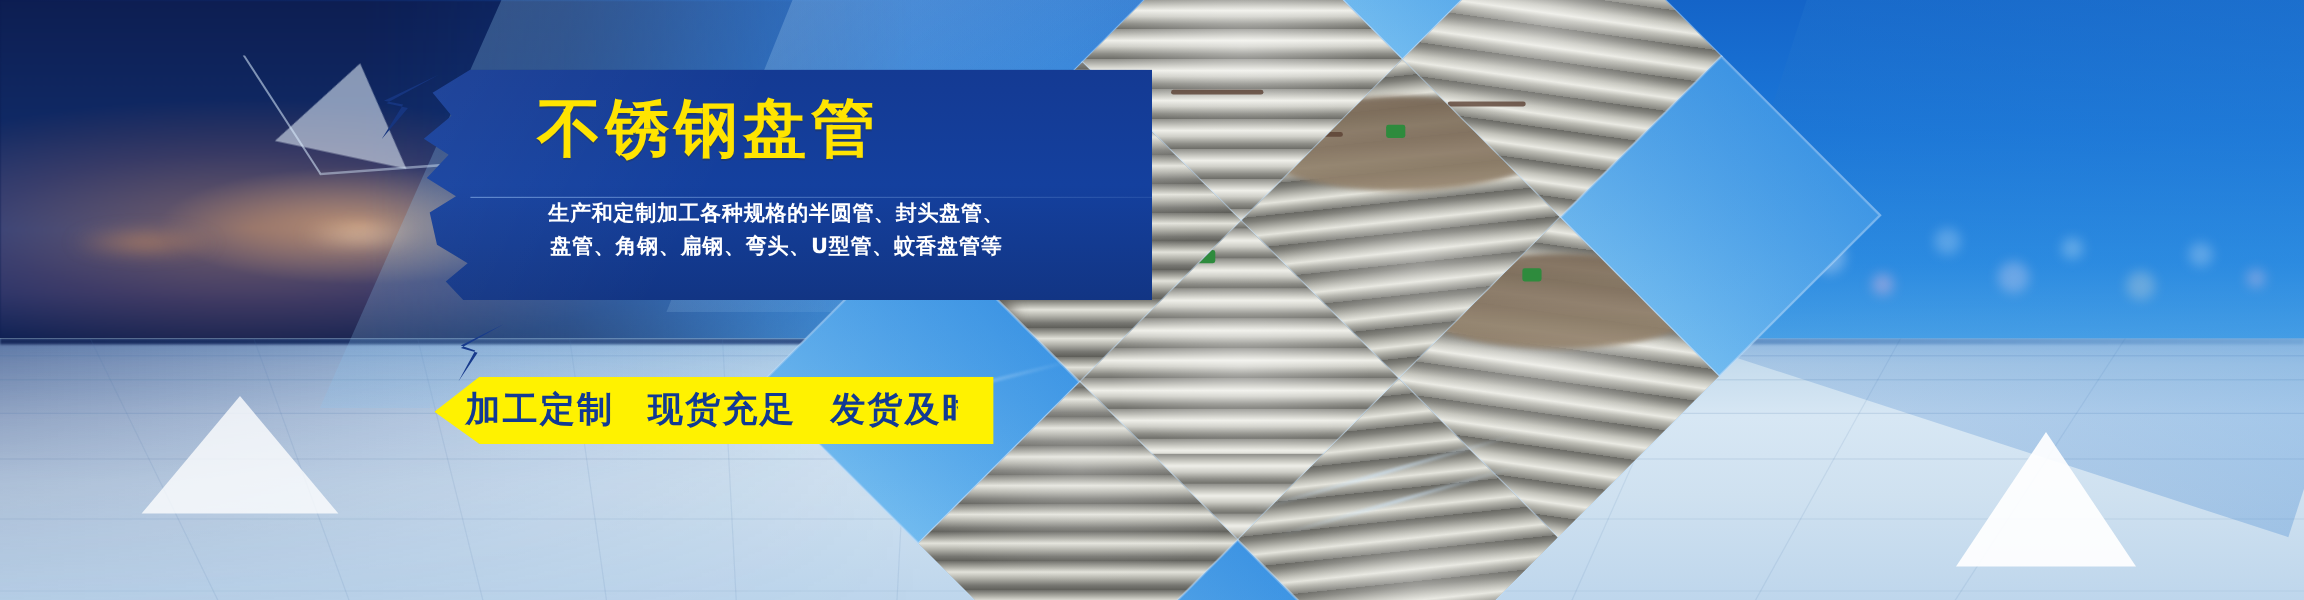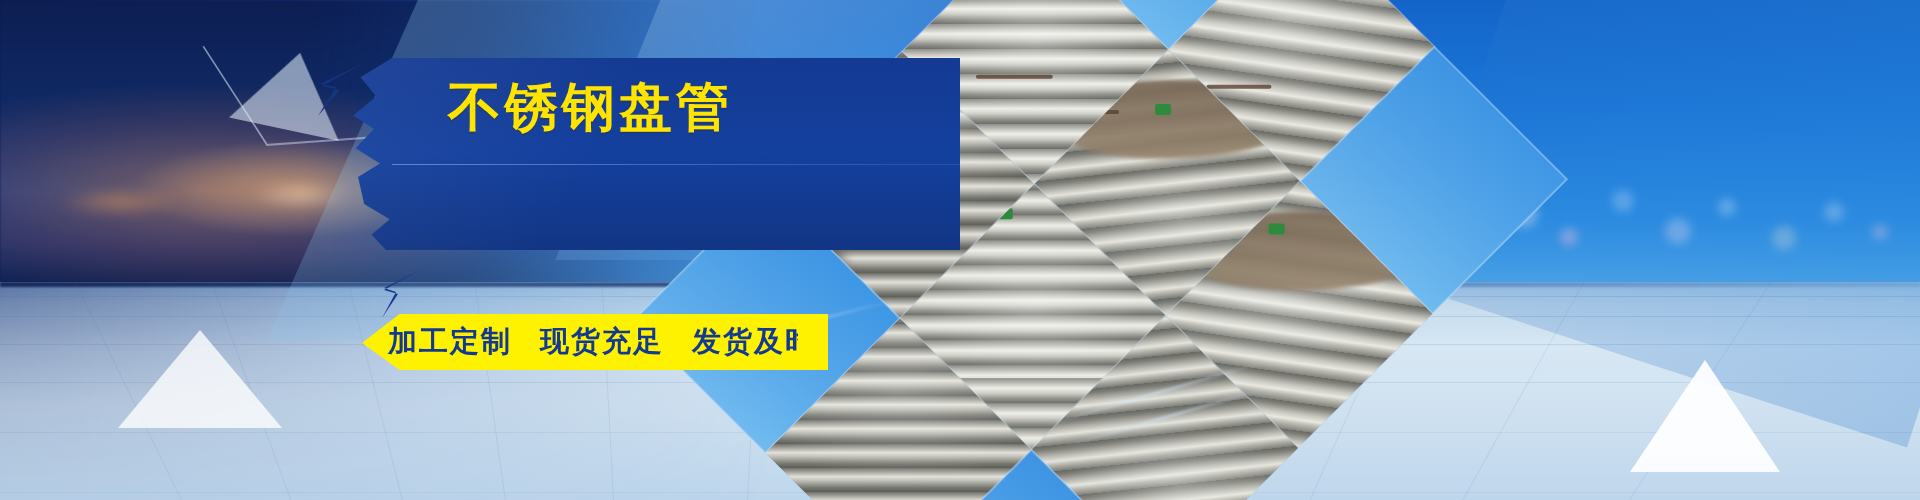--- a/index.html
+++ b/index.html
@@ -361,20 +361,22 @@
     <svg width="42" height="52" viewBox="0 0 42 52">
         <polygon points="40,2 4,22 18,26 2,50 16,24 4,20" fill="#173a8c"></polygon>
       </svg>
   </div>
 
   <div class="panel">
     <div class="sheen"></div>
     <div class="hr"></div>
     <div class="title">不锈钢盘管</div>
     <div class="sub">
+      <div>生产和定制加工各种规格的半圆管、封头盘管、</div>
+      <div>盘管、角钢、扁钢、弯头、U型管、蚊香盘管等</div>
     </div>
   </div>
 
   <div class="ribbon">
     <div class="txt">
       <span>加工定制</span>
       <span>现货充足</span>
       <span>发货及时</span>
     </div>
   </div>

